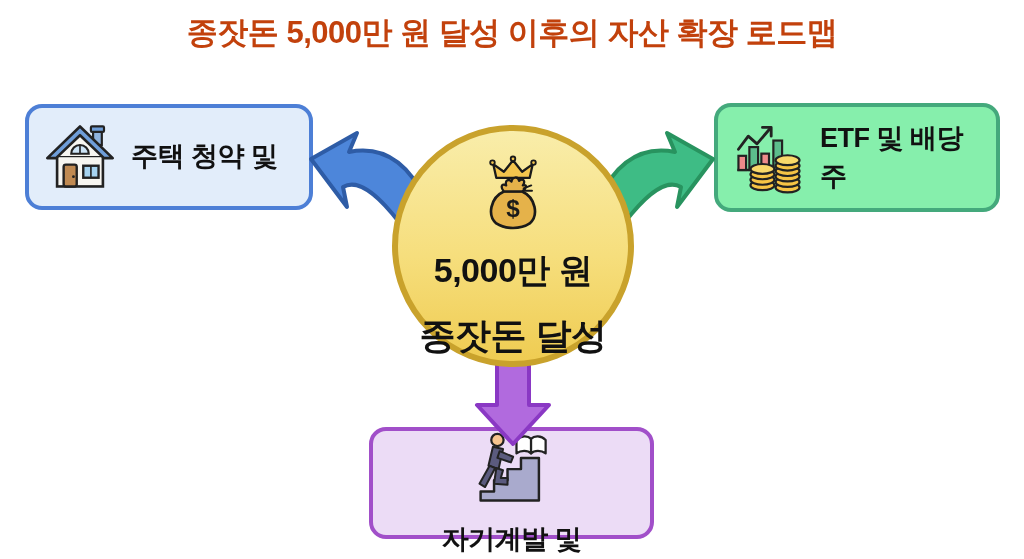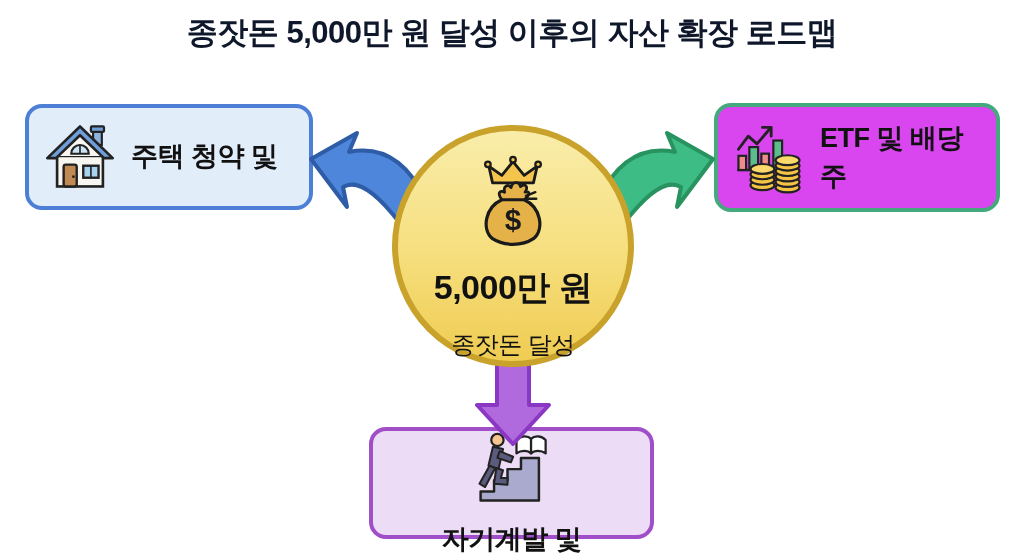--- a/index.html
+++ b/index.html
@@ -2,47 +2,47 @@
 <html><head>
 <meta charset="utf-8">
 <style>
   html,body{margin:0;padding:0;background:#ffffff;}
   .canvas{
     position:relative;width:1024px;height:559px;overflow:hidden;background:#ffffff;
     font-family:"Liberation Sans","DejaVu Sans",sans-serif;color:#111;
   }
   .title{
     position:absolute;left:0;top:12px;width:1024px;text-align:center;
-    font-size:31px;font-weight:800;letter-spacing:-0.5px;color:#0f172a;
+    font-size:31px;font-weight:800;letter-spacing:-0.5px;color:#c2410c;
   }
   
   .node{
     position:absolute;box-sizing:border-box;border-radius:17px;
     display:flex;align-items:center;gap:16px;padding:0 16px;z-index:1;
   }
   .node-housing{left:25px;top:104px;width:288px;height:106px;background:#e2edfa;border:4px solid #4d7fd6;}
-  .node-etf{left:714px;top:103px;width:286px;height:109px;background:#d946ef;border:4px solid #44a97c;}
+  .node-etf{left:714px;top:103px;width:286px;height:109px;background:#86efac;border:4px solid #44a97c;}
   .node-career{left:369px;top:427px;width:285px;height:112px;background:#ecdcf6;border:4px solid #a14fc9;flex-direction:column;}
   .node .txt{font-size:27px;font-weight:800;line-height:1.38;letter-spacing:-0.5px;}
   .node svg{flex:0 0 auto;}
   
   .arrow{position:absolute;z-index:2;}
   .arrow-left{left:297px;top:127px;}
   .arrow-right{left:592px;top:127px;}
   .arrow-down{left:474px;top:358px;}
   
   .center-circle{
     position:absolute;left:392px;top:125px;width:242px;height:242px;z-index:3;
     border-radius:50%;box-sizing:border-box;border:6px solid #c9a22c;
     background:linear-gradient(180deg,#f9edaa 0%,#f6de7c 55%,#efcc52 100%);
     display:flex;flex-direction:column;align-items:center;justify-content:flex-start;
   }
   .center-circle svg{margin-top:24px;}
   .center-line1{font-size:34px;font-weight:800;letter-spacing:-0.5px;margin-top:17px;}
-  .center-line2{font-size:24px;font-weight:400;letter-spacing:-0.5px;margin-top:18px;}
+  .center-line2{font-size:36px;font-weight:700;letter-spacing:-0.5px;margin-top:18px;}
 </style>
 </head>
 <body>
 
 <div class="canvas">
 
   <div class="title">종잣돈 5,000만 원 달성 이후의 자산 확장 로드맵</div>
 
   <svg class="arrow arrow-left" width="135" height="112" viewBox="0 0 135 112">
     <path d="M14,32 L60,6 L52,25 C88,18 112,38 128,72 L102,95 C78,64 60,52 46,60 L50,80 Z" fill="#4d86da" stroke="#2e5ca6" stroke-width="4" stroke-linejoin="round"></path>

